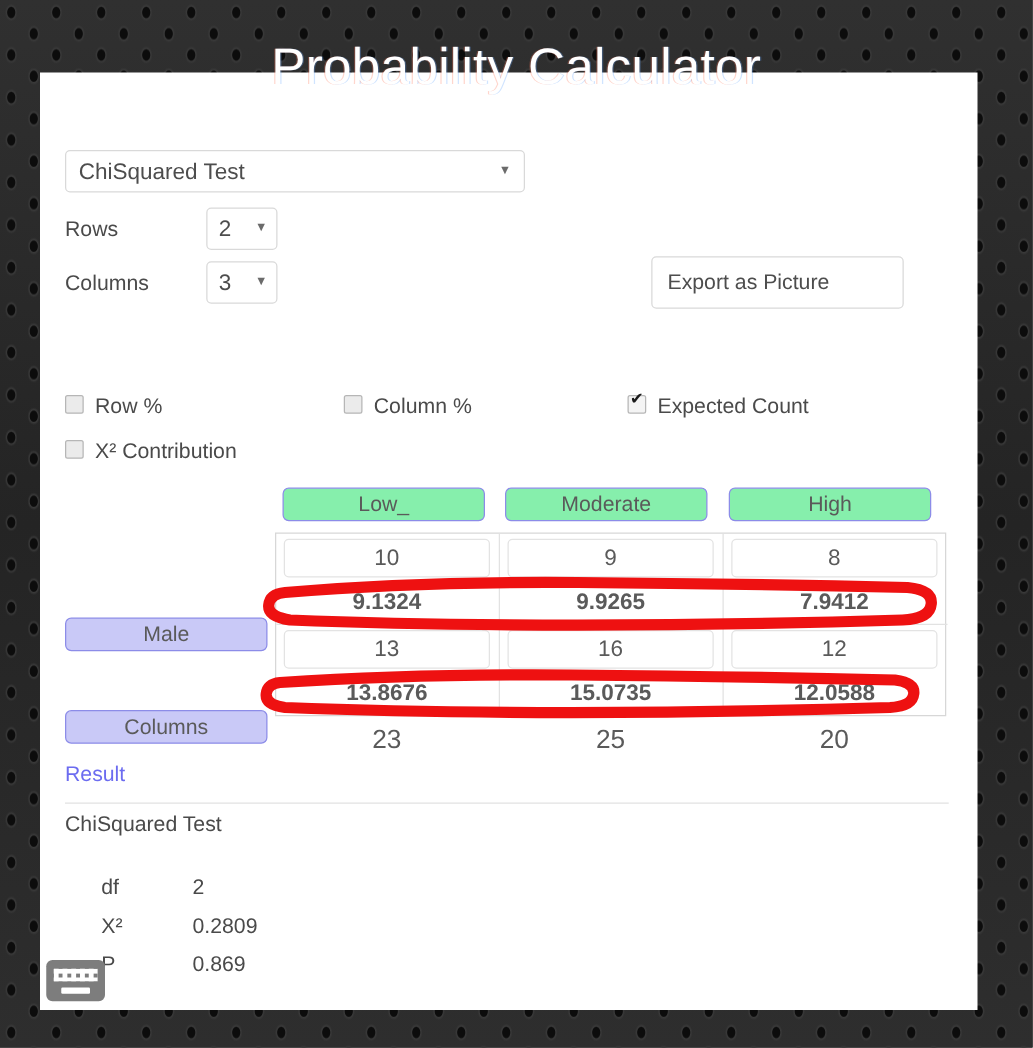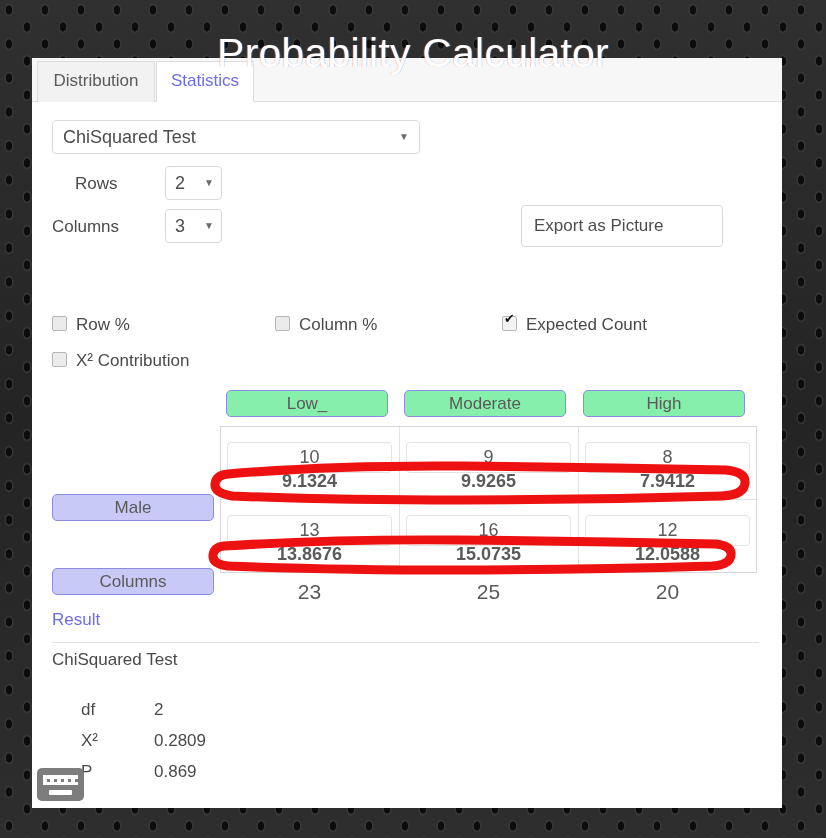--- a/index.html
+++ b/index.html
@@ -123,21 +123,21 @@
     color: #6b6b6b;
   }
 
   
   .dim-label {
     position: absolute;
     left: 20px;
     font-size: 17px;
     color: #4a4a4a;
   }
-  #rows-label    { top: 72px; margin-left: 23px; }
+  #rows-label    { top: 72px; }
   #columns-label { top: 115px; }
 
   .dim-select {
     position: absolute;
     left: 133px;
     width: 57px;
     height: 34px;
     box-sizing: border-box;
     border: 1px solid #d9d9d9;
     border-radius: 4px;
@@ -284,21 +284,20 @@
     height: 31px;
     box-sizing: border-box;
     border: 1px solid #e3e3e3;
     border-radius: 4px;
     background: #ffffff;
     color: #5a5a5a;
     font-size: 18px;
     line-height: 29px;
     text-align: center;
     cursor: text;
-    margin-top: 11px;
   }
   .cell-expected {
     position: absolute;
     left: 6px;
     top: 40px;
     width: 165px;
     height: 28px;
     color: #5a5a5a;
     font-size: 18px;
     line-height: 28px;
@@ -394,24 +393,20 @@
 </style>
 </head>
 <body>
 
 <div id="app-background"></div>
 
 <h1 id="page-title">Probability Calculator</h1>
 
 <div id="card">
 
-  <div id="tab-strip">
-    <div class="tab" id="tab-distribution">Distribution</div>
-    <div class="tab active" id="tab-statistics">Statistics</div>
-  </div>
 
   <div id="card-body">
 
     <div id="test-select">
       <span>ChiSquared Test</span>
       <span class="caret">▼</span>
     </div>
 
     <div class="dim-label" id="rows-label">Rows</div>
     <div class="dim-select" id="rows-select">

